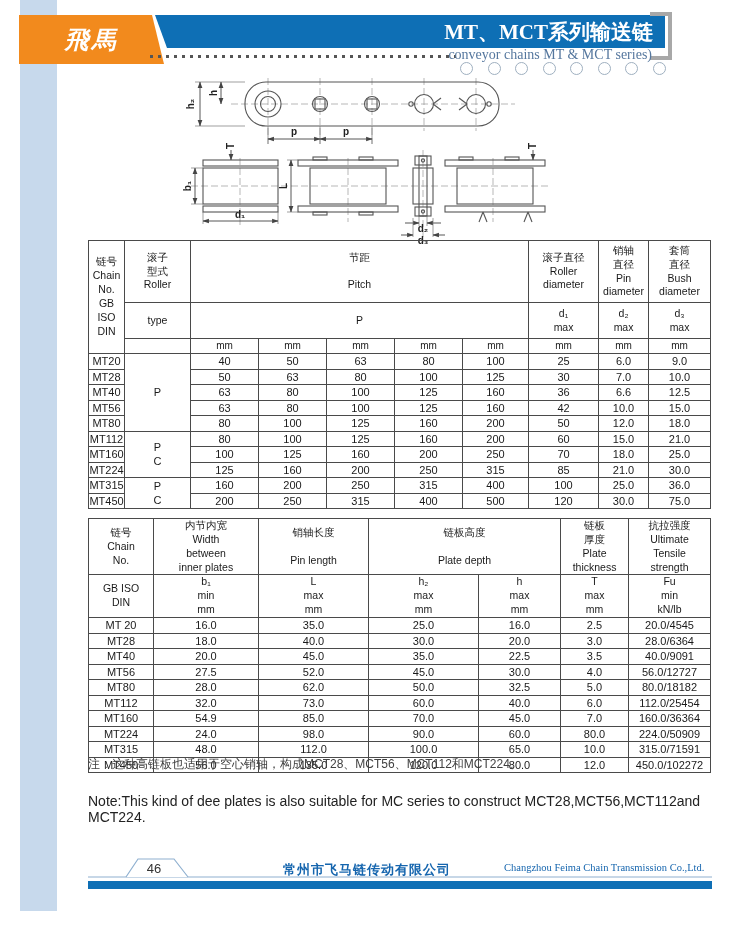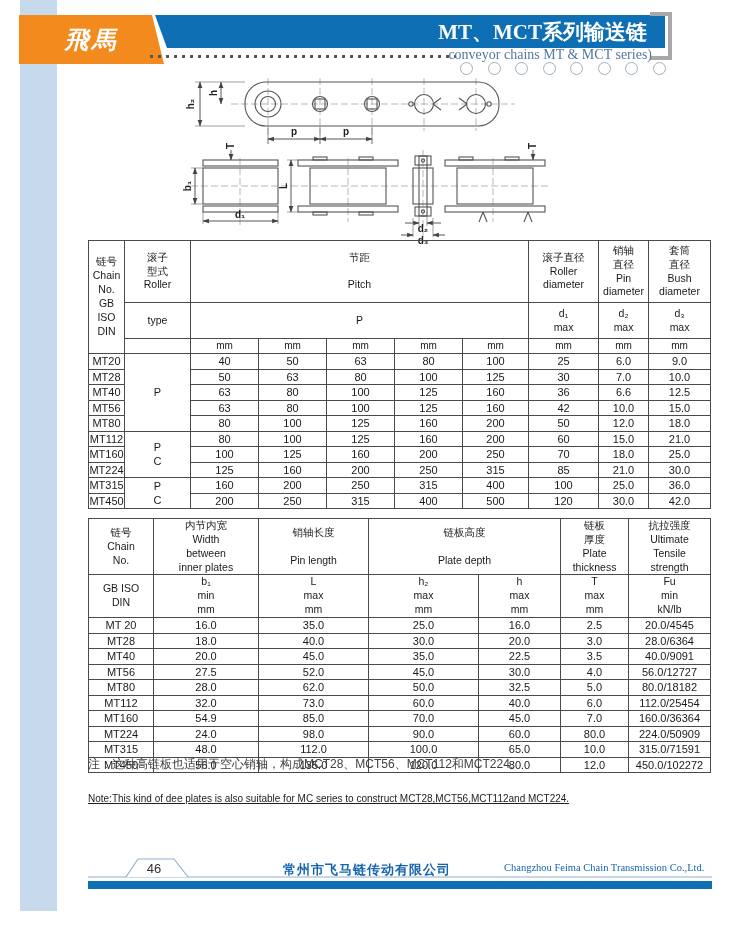--- a/index.html
+++ b/index.html
@@ -11,21 +11,21 @@
   .strip{position:absolute;left:20px;top:0;width:37px;height:911px;background:#c7d9ec;}
 
   
   .logo{position:absolute;left:19px;top:15px;width:145px;height:49px;background:#f28a1d;
         clip-path:polygon(0 0,calc(100% - 12px) 0,100% 100%,0 100%);
         display:flex;align-items:center;justify-content:center;
         color:#fff;font-family:"DejaVu Serif","Liberation Serif",serif;
         font-style:italic;font-weight:bold;font-size:24px;letter-spacing:3px;}
   .banner{position:absolute;left:155px;top:15px;width:510px;height:33px;background:#0e6fb5;
         clip-path:polygon(0 0,100% 0,100% 100%,12px 100%);
-        display:flex;align-items:center;justify-content:flex-end;box-sizing:border-box;padding-right:18px;
+        display:flex;align-items:center;justify-content:flex-end;box-sizing:border-box;padding-right:12px;
         color:#fff;font-size:21px;font-weight:bold;
         font-family:"Liberation Serif","DejaVu Serif",serif;}
   .bracket{position:absolute;left:650px;top:12px;width:22px;height:48px;
         border-top:4px solid #a8a8a8;border-right:4px solid #a8a8a8;border-bottom:4px solid #a8a8a8;
         box-sizing:border-box;}
   .dots{position:absolute;left:150px;top:55px;width:306px;height:3px;
         background:repeating-linear-gradient(90deg,#555 0 3px,transparent 3px 8px);}
   .subtitle{position:absolute;left:420px;top:47px;width:232px;text-align:right;white-space:nowrap;
         font-family:Liberation Serif, serif;font-size:14px;color:#55779e;}
   .circles{position:absolute;left:460px;top:62px;width:206px;display:flex;justify-content:space-between;}
@@ -46,21 +46,21 @@
   .t td.hd{font-size:10.5px;}
   .t td.mmc{font-size:10px;}
   #t1{left:88px;top:240px;width:622px;}
   #t2{left:88px;top:518px;width:622px;}
   tr.hr1{height:62px;} tr.hr2{height:36px;} tr.hmm{height:15px;} tr.dr{height:15px;}
   tr.hr1b{height:56px;} tr.hr2b{height:38px;} tr.drb{height:14px;}
 
   
   .note{position:absolute;left:88px;top:756px;width:620px;}
   .note .cn{font-size:12px;color:#404040;margin-bottom:20px;}
-  .note .en{font-size:10px;color:#222;text-decoration:underline;}
+  .note .en{font-size:14px;color:#222;}
   .footer-svg{position:absolute;left:88px;top:854px;width:624px;height:38px;}
   .co-cn{position:absolute;left:283px;top:861px;font-size:13px;font-weight:bold;color:#1565ae;letter-spacing:1px;}
   .co-en{position:absolute;left:504px;top:862px;font-size:10.5px;color:#1565ae;
          font-family:"Liberation Serif","DejaVu Serif",serif;}
   .pgnum{font-size:13px;fill:#333;font-family:"Liberation Sans","DejaVu Sans",sans-serif;}
 </style>
 </head>
 <body>
 
 <div class="page">
@@ -354,21 +354,21 @@
     </tr>
     <tr class="dr">
       <td>MT450</td>
       <td>200</td>
       <td>250</td>
       <td>315</td>
       <td>400</td>
       <td>500</td>
       <td>120</td>
       <td>30.0</td>
-      <td>42.0</td>
+      <td>75.0</td>
     </tr>
   </tbody>
     </table>
 
   <table class="t" id="t2">
     <colgroup>
       <col style="width:65px">
         <col style="width:105px">
         <col style="width:110px">
       <col style="width:110px">

